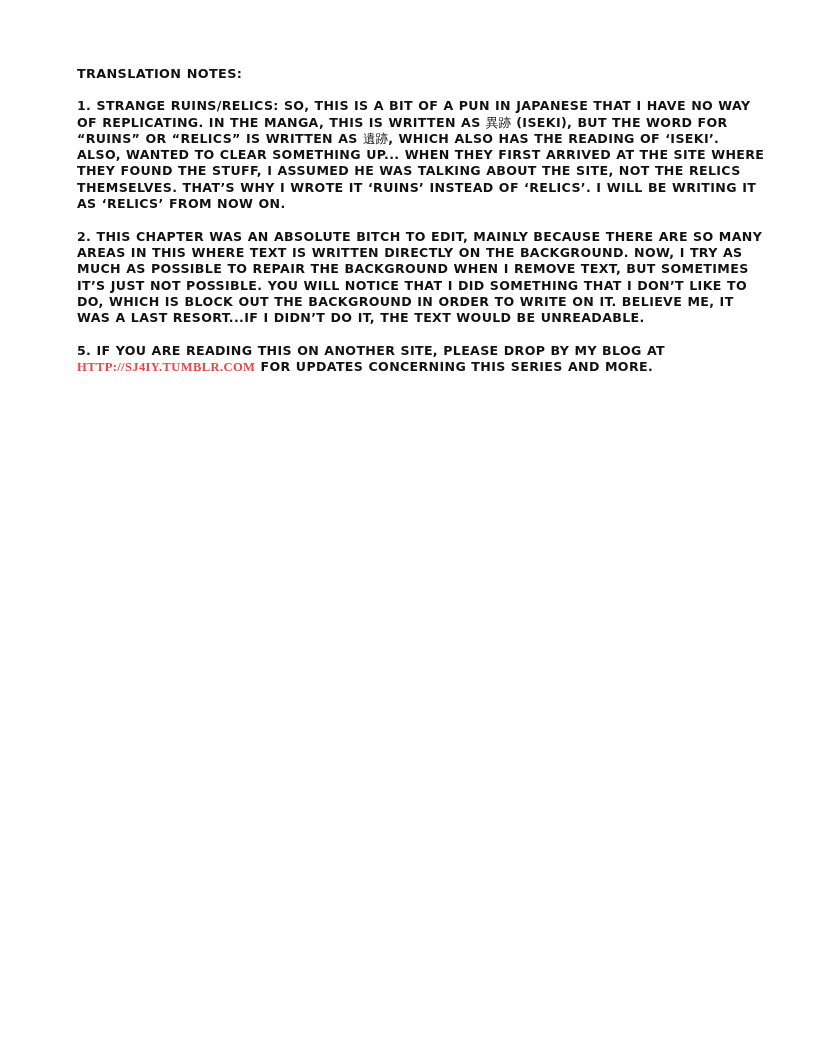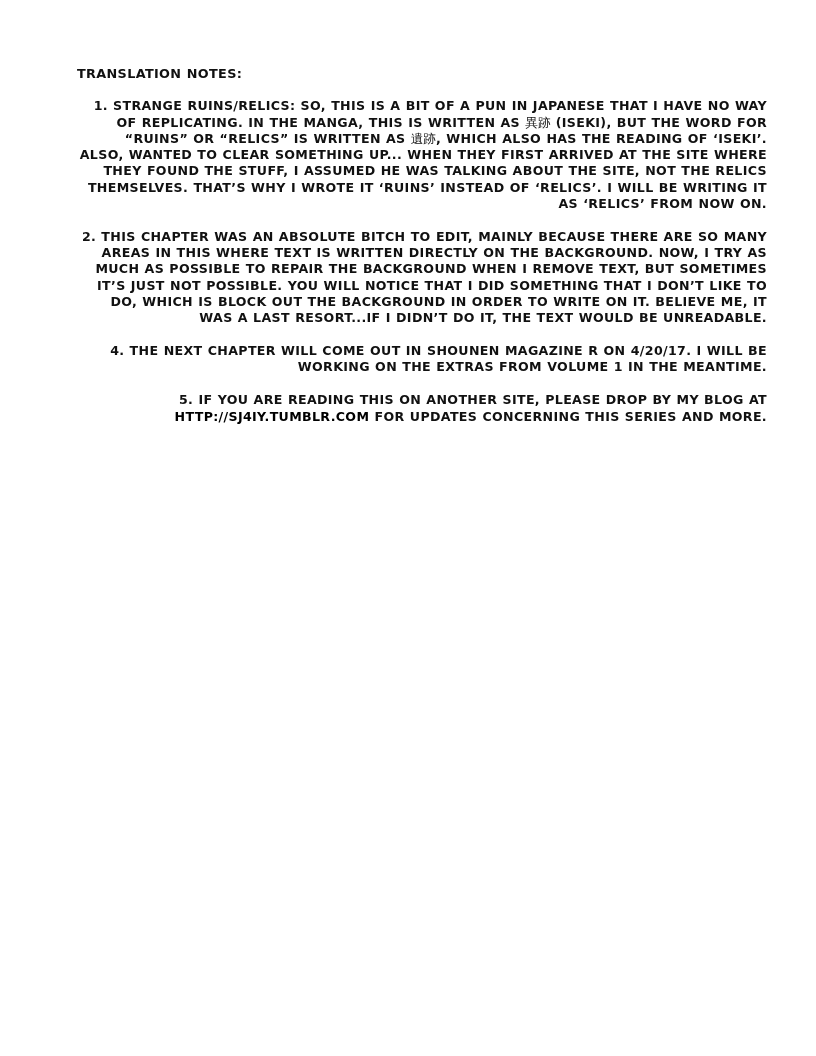--- a/index.html
+++ b/index.html
@@ -45,52 +45,52 @@
   }
 
   .notes-title {
     margin: 0 0 16px 0;
     font-size: 12.8px;
     line-height: 16.3px;
   }
 
   .note-para {
     margin: 0 0 16.5px 0;
-    text-align: right;
+    text-align: left;
     white-space: pre-line;
   }
 
   .note-para:last-child {
     margin-bottom: 0;
   }
 
   .jp {
     font-family: "DejaVu Sans", sans-serif;
     font-weight: 400;
     text-transform: none;
     letter-spacing: 0;
     font-size: 12.6px;
   }
 
   .link {
-    color: #000000;
+    color: #ef4444;
     text-decoration: none;
+    font-family: Liberation Serif, serif;
   }
 </style>
 </head>
 <body>
 
 <div class="page">
 
   <div class="notes-body">
 
     <div class="comic notes-title">TRANSLATION NOTES:</div>
 
     <div id="notes-container">
         <p class="comic note-para"><span>1. STRANGE RUINS/RELICS: SO, THIS IS A BIT OF A PUN IN JAPANESE THAT I HAVE NO WAY OF REPLICATING.  IN THE MANGA, THIS IS WRITTEN AS </span><span class="jp">異跡</span><span> (ISEKI), BUT THE WORD FOR “RUINS” OR “RELICS” IS WRITTEN AS </span><span class="jp">遺跡</span><span>, WHICH ALSO HAS THE READING OF ‘ISEKI’.  ALSO, WANTED TO CLEAR SOMETHING UP... WHEN THEY FIRST ARRIVED AT THE SITE WHERE THEY FOUND THE STUFF, I ASSUMED HE WAS TALKING ABOUT THE SITE, NOT THE RELICS THEMSELVES. THAT’S WHY I WROTE IT ‘RUINS’ INSTEAD OF ‘RELICS’.  I WILL BE WRITING IT AS ‘RELICS’ FROM NOW ON.</span></p>
         <p class="comic note-para"><span>2. THIS CHAPTER WAS AN ABSOLUTE BITCH TO EDIT, MAINLY BECAUSE THERE ARE SO MANY AREAS IN THIS WHERE TEXT IS WRITTEN DIRECTLY ON THE BACKGROUND.  NOW, I TRY AS MUCH AS POSSIBLE TO REPAIR THE BACKGROUND WHEN I REMOVE TEXT, BUT SOMETIMES IT’S JUST NOT POSSIBLE.  YOU WILL NOTICE THAT I DID SOMETHING THAT I DON’T LIKE TO DO, WHICH IS BLOCK OUT THE BACKGROUND IN ORDER TO WRITE ON IT.  BELIEVE ME, IT WAS A LAST RESORT...IF I DIDN’T DO IT, THE TEXT WOULD BE UNREADABLE.</span></p>
-        <p class="comic note-para"><span>4. THE NEXT CHAPTER WILL COME OUT IN SHOUNEN MAGAZINE R ON 4/20/17. I WILL BE WORKING ON THE EXTRAS FROM VOLUME 1 IN THE MEANTIME.</span></p>
         <p class="comic note-para"><span>5. IF YOU ARE READING THIS ON ANOTHER SITE, PLEASE DROP BY MY BLOG AT </span><a class="link" href="#">HTTP://SJ4IY.TUMBLR.COM</a><span> FOR UPDATES CONCERNING THIS SERIES AND MORE.</span></p>
       </div>
 
   </div>
 
 </div>
 
 </body></html>

